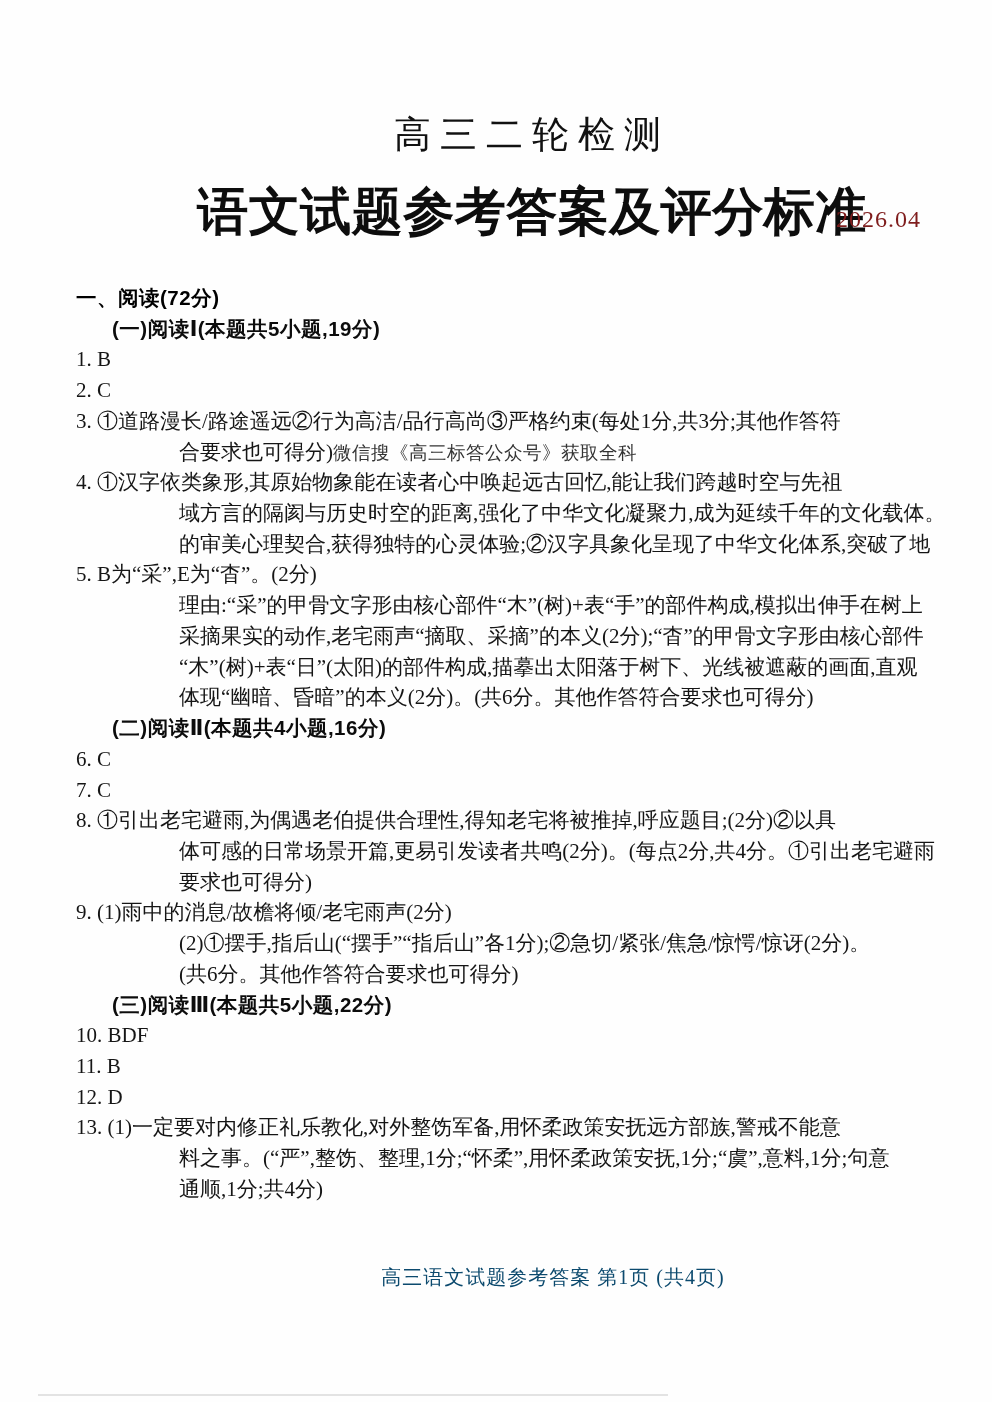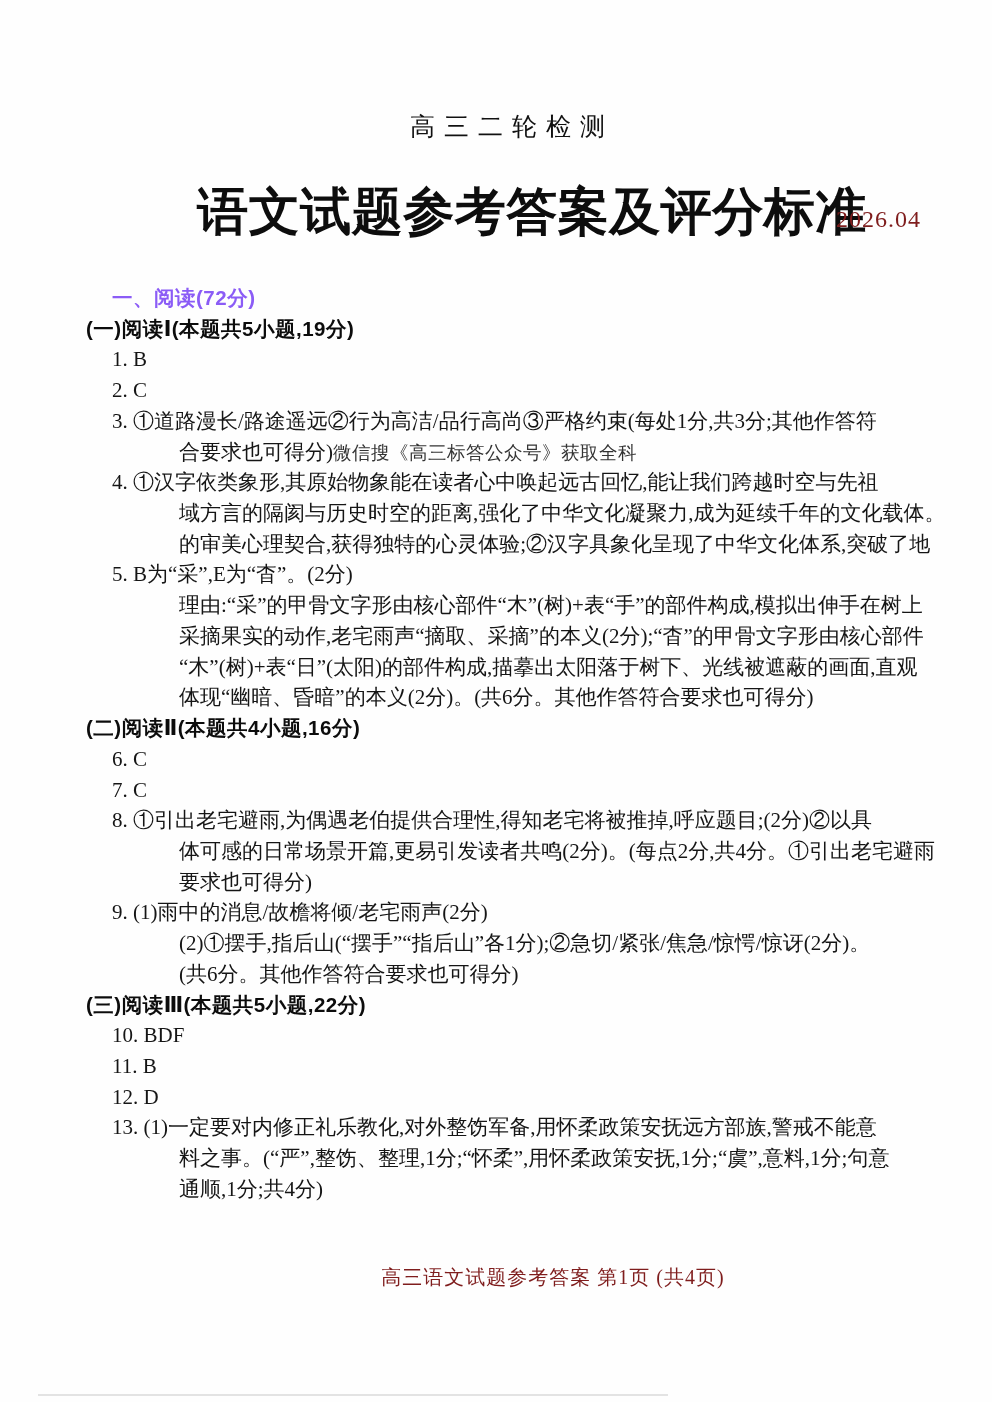--- a/index.html
+++ b/index.html
@@ -12,23 +12,23 @@
     width: 992px;
     height: 1402px;
     background: #fefefe;
     overflow: hidden;
     font-family: "Liberation Serif", "DejaVu Serif", serif;
     color: #151515;
   }
   .exam-title {
     position: absolute;
     top: 110px;
-    left: 512px;
+    left: 532px;
     transform: translateX(-50%);
-    font-size: 25px;
+    font-size: 37px;
     font-weight: 500;
     letter-spacing: 9px;
     white-space: nowrap;
     color: #111;
   }
   .doc-title {
     position: absolute;
     top: 178px;
     left: 532px;
     transform: translateX(-50%);
@@ -52,53 +52,53 @@
     left: 0;
     width: 992px;
     font-size: 21px;
     line-height: 30.73px;
   }
   .line {
     white-space: nowrap;
     height: 30.73px;
   }
   .line.top {
-    padding-left: 112px;
+    padding-left: 76px;
     font-weight: 700;
     font-family: "Liberation Sans", "DejaVu Sans", sans-serif;
     font-size: 20.5px;
     letter-spacing: 0.5px;
-    color: #8b5cf6;
+    color: #000000;
   }
   .line.sect {
-    padding-left: 86px;
+    padding-left: 112px;
     font-weight: 700;
     font-family: "Liberation Sans", "DejaVu Sans", sans-serif;
     font-size: 20.5px;
     letter-spacing: 0.5px;
     color: #0c0c0c;
   }
-  .line.q    { padding-left: 112px; }
+  .line.q    { padding-left: 76px; }
   .line.cont { padding-left: 179px; }
   .watermark {
     font-family: Liberation Mono, monospace;
     font-size: 18.5px;
     font-weight: 400;
     color: #333333;
     letter-spacing: 0.5px;
   }
   .footer {
     position: absolute;
     top: 1264px;
     left: 553px;
     transform: translateX(-50%);
     font-size: 20px;
     letter-spacing: 1px;
     white-space: nowrap;
-    color: #7f1d1d;
+    color: #0c4a6e;
   }
   .scan-edge {
     position: absolute;
     top: 1394px;
     left: 38px;
     width: 630px;
     height: 2px;
     background: #e3e3e3;
   }
 </style>

